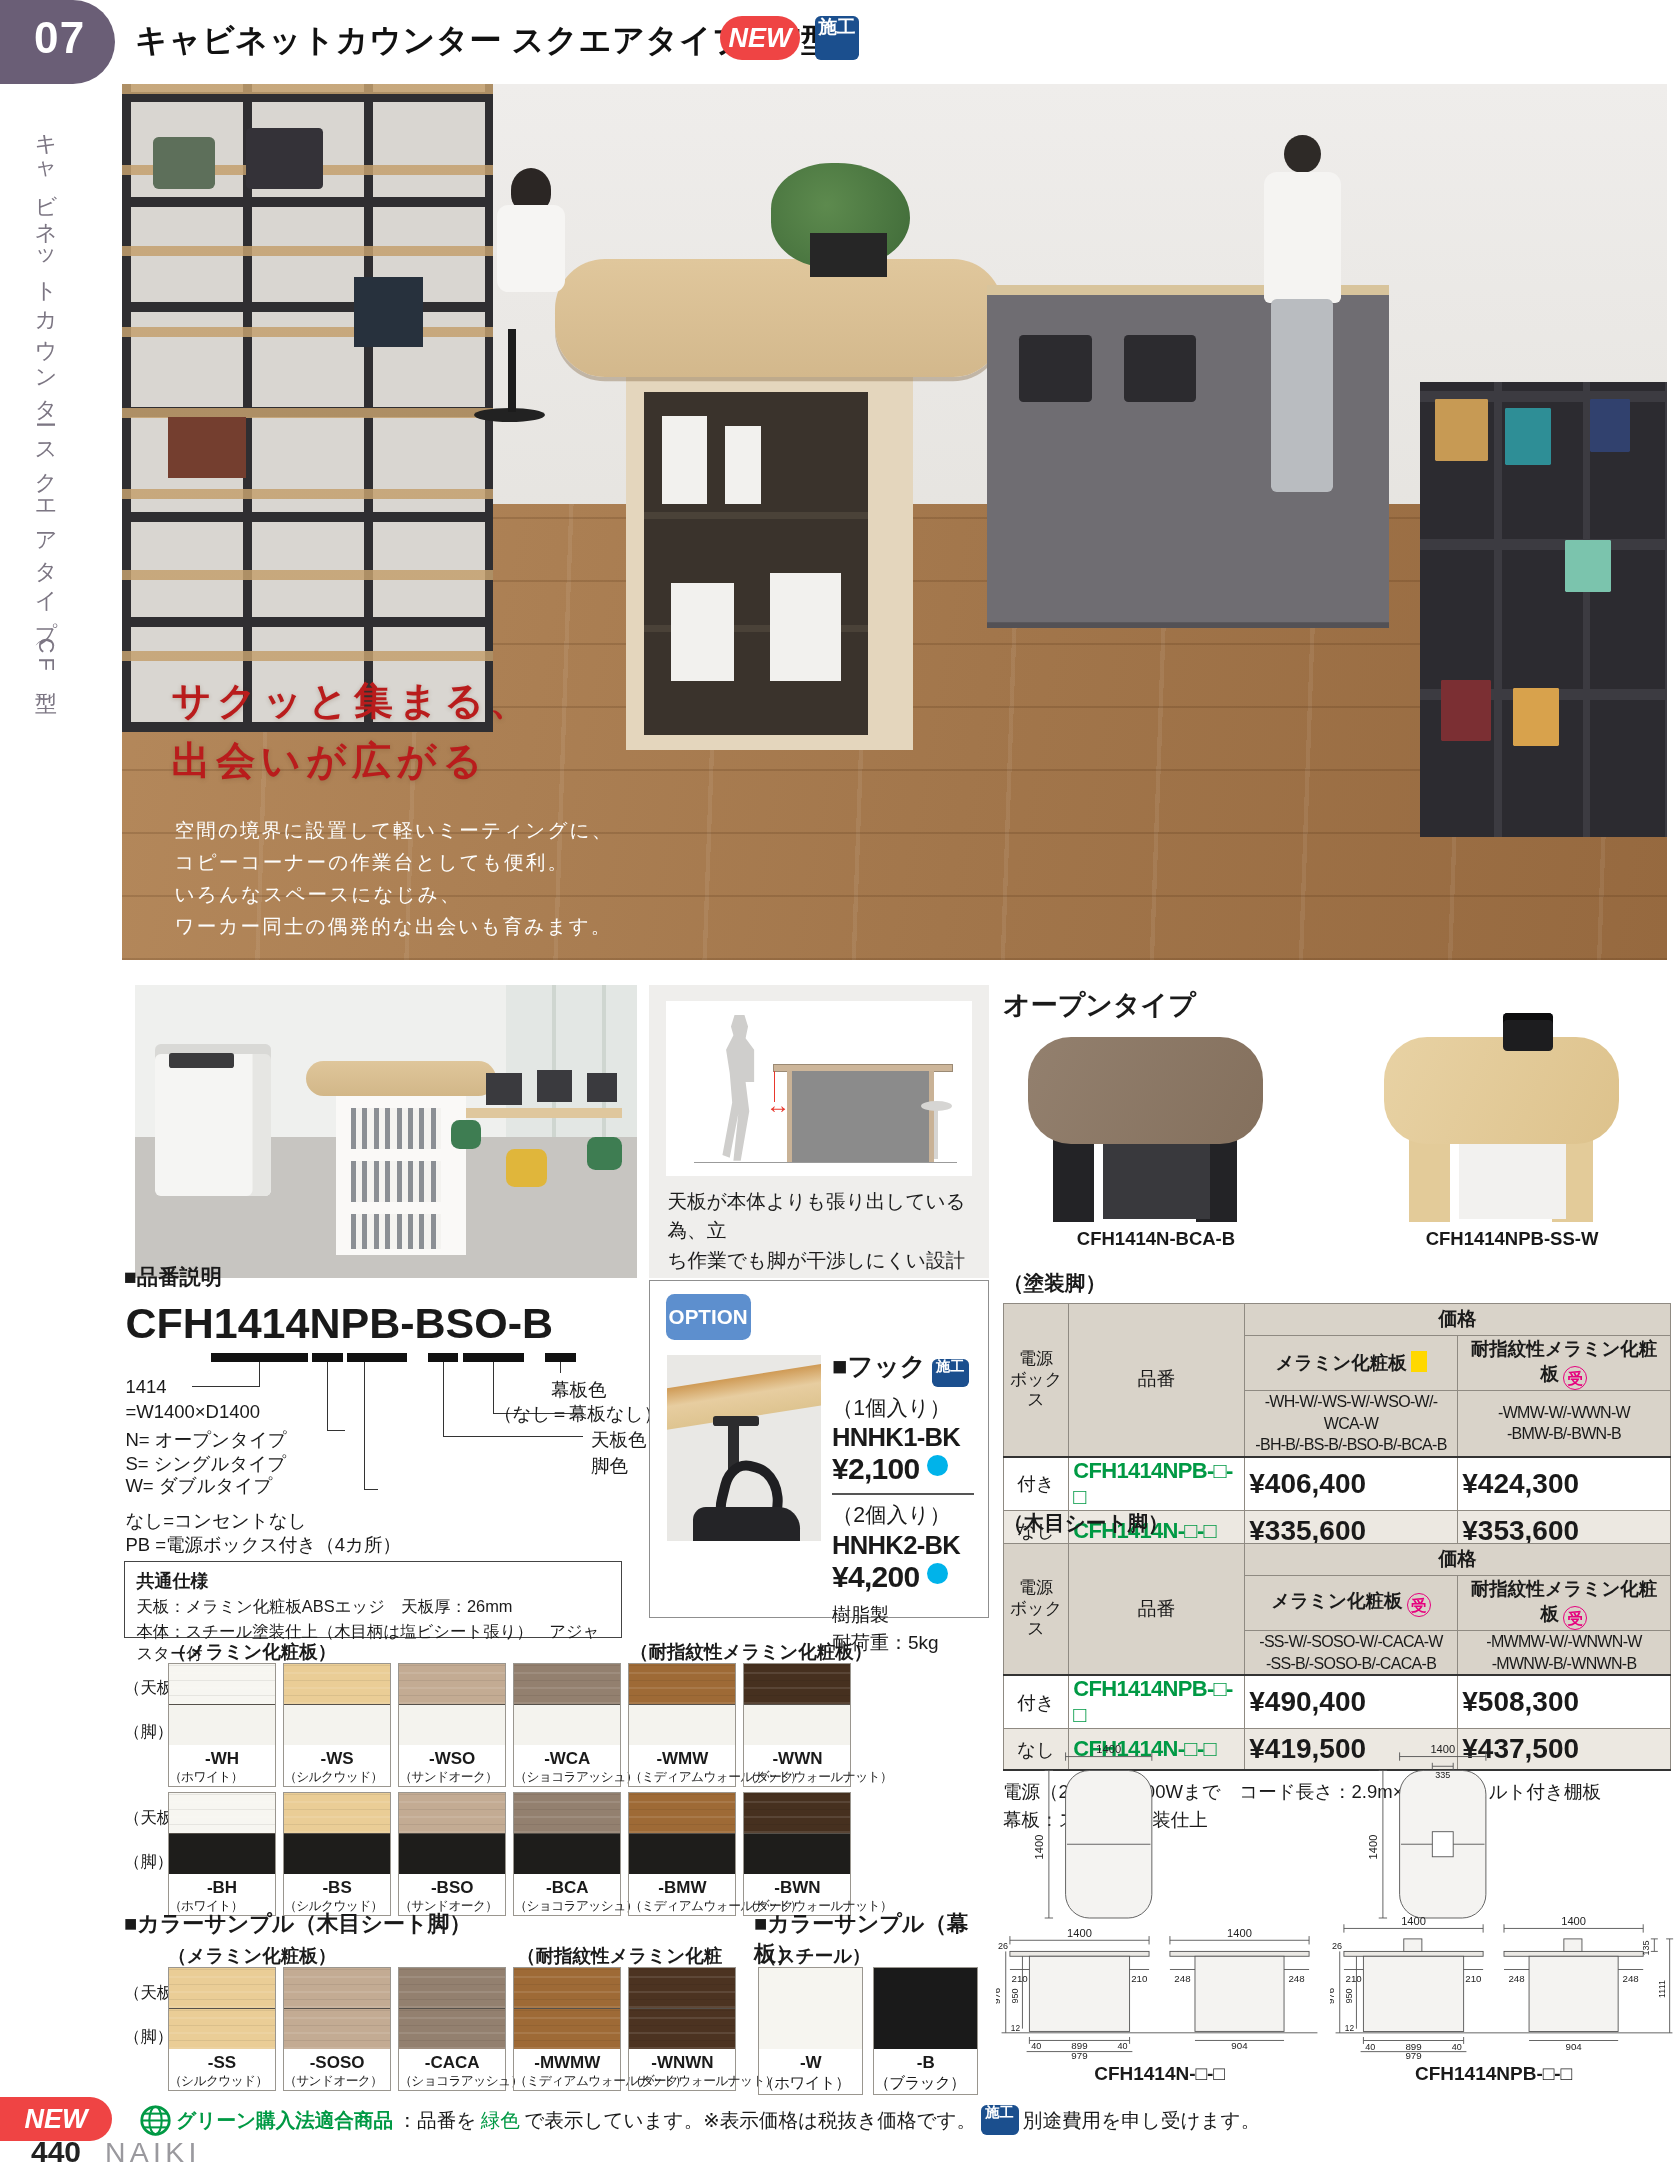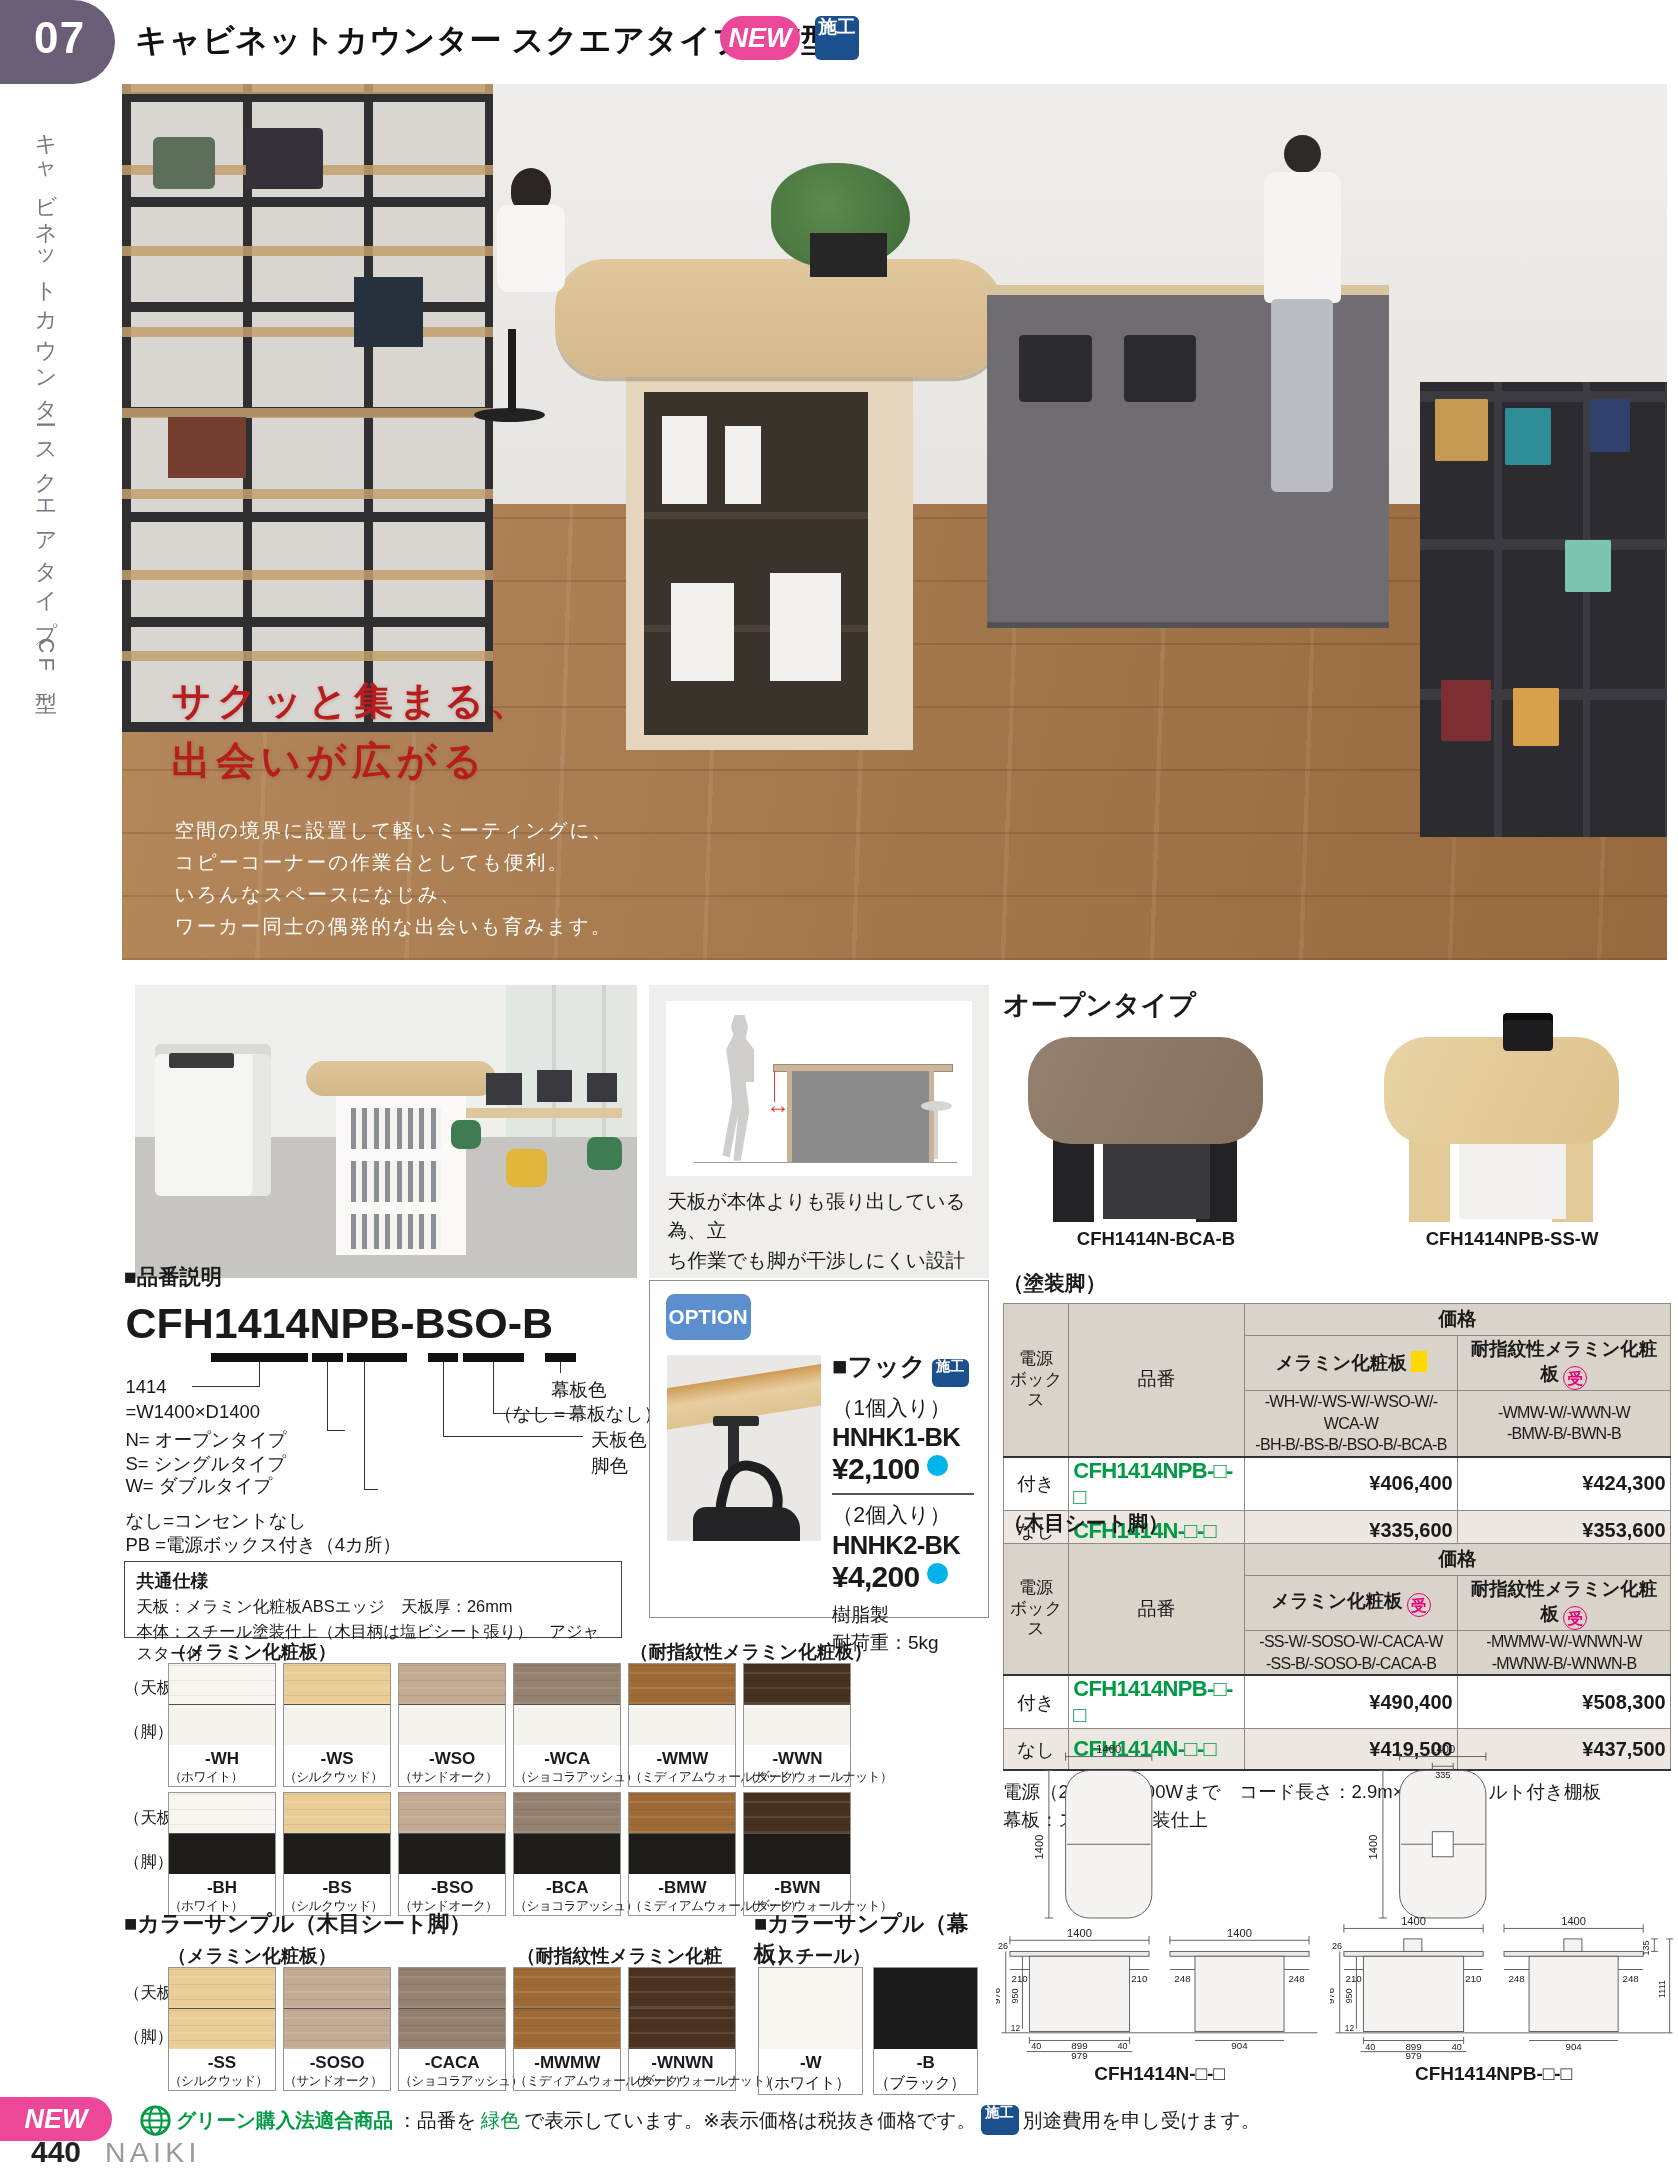--- a/index.html
+++ b/index.html
@@ -4,21 +4,21 @@
 <style>
   html,body{margin:0;padding:0;background:#fff;}
   .page{position:relative;width:1678px;height:2183px;background:#fff;
         font-family:"Liberation Sans","DejaVu Sans",sans-serif;color:#1a1a1a;overflow:hidden;}
   .abs{position:absolute;}
 
   
   .tab07{left:0;top:0;width:115px;height:84px;background:#6a5e76;border-radius:0 43px 43px 0;}
   .tab07 span{position:absolute;left:34px;top:12.8px;font-size:44px;font-weight:bold;color:#fff;letter-spacing:1.4px;}
   .page-title{left:135px;top:18.5px;font-size:32px;font-weight:bold;color:#111;letter-spacing:0.7px;}
-  .pill-new{background:#ec4899;color:#fff;border-radius:28.4px;text-align:center;font-weight:bold;font-style:italic;}
+  .pill-new{background:#ef4444;color:#fff;border-radius:28.4px;text-align:center;font-weight:bold;font-style:italic;}
   .hdr-new{left:720px;top:15.6px;width:80px;height:44px;font-size:27px;line-height:44px;}
   .seko-badge{background:#1b4f8e;color:#fff;border-radius:5.7px;font-weight:bold;text-align:center;}
   .hdr-seko{left:815px;top:15.6px;width:44px;height:44px;font-size:18.5px;line-height:21.3px;padding-top:0;}
   .hdr-seko i{font-style:normal;display:block;margin-top:0.7px;}
   .side-title{left:31px;top:119px;writing-mode:vertical-rl;font-size:22px;color:#7c7683;letter-spacing:4.3px;font-weight:500;}
 
   
   .hero{left:122px;top:84px;width:1545px;height:876px;background:#e9e7e3;overflow:hidden;}
   .hero .wall{position:absolute;left:0;top:0;right:0;height:52%;background:linear-gradient(#efedeb,#e6e4e0);}
   .hero .floor{position:absolute;left:0;right:0;top:48%;bottom:0;background:
@@ -136,21 +136,21 @@
 
   
   .tbl-label{font-size:20.6px;font-weight:bold;}
   table.price{border-collapse:collapse;width:668px;table-layout:fixed;margin-top:5.7px;}
   table.price th,table.price td{border:0.7px solid #8f8a82;font-weight:normal;padding:0 4.3px;}
   table.price .codes{font-size:16px;line-height:1.35;text-align:center;background:#d9d3c9;letter-spacing:-0.7px;}
   table.price .mat{font-size:18.5px;font-weight:bold;text-align:center;background:#d9d3c9;}
   table.price .kakaku{font-size:19px;font-weight:bold;text-align:center;background:#d9d3c9;height:31px;}
   table.price .pw{font-size:18.5px;text-align:center;}
   table.price .pn{color:#009944;font-size:22px;font-weight:bold;letter-spacing:-0.7px;}
-  table.price .pr{font-size:20px;font-weight:bold;text-align:right;letter-spacing:0px;}
+  table.price .pr{font-size:28px;font-weight:bold;text-align:left;letter-spacing:0px;}
   table.price tr.r1 td{background:#fff;height:40px;border-top:2.1px solid #333;}
   table.price tr.r2 td{background:#ece8e1;height:40px;border-bottom:2.1px solid #333;}
   table.price .hcol{font-size:17px;text-align:center;background:#d9d3c9;line-height:1.2;}
   .mark-y{display:inline-block;width:15.6px;height:21.3px;background:#ffd800;vertical-align:-2.8px;margin-left:4.3px;}
   .mark-uke{display:inline-block;width:24px;height:24px;border:1.8px solid #e6007e;border-radius:50%;color:#e6007e;font-size:15.6px;line-height:23px;text-align:center;vertical-align:-4.3px;margin-left:4.3px;font-weight:bold;box-sizing:border-box;}
   .tnote{font-size:18.5px;margin-top:7.1px;line-height:1.5;}
 
   
   .cs-h{font-size:22px;font-weight:bold;}
   .cs-group{font-size:18.5px;font-weight:600;}

